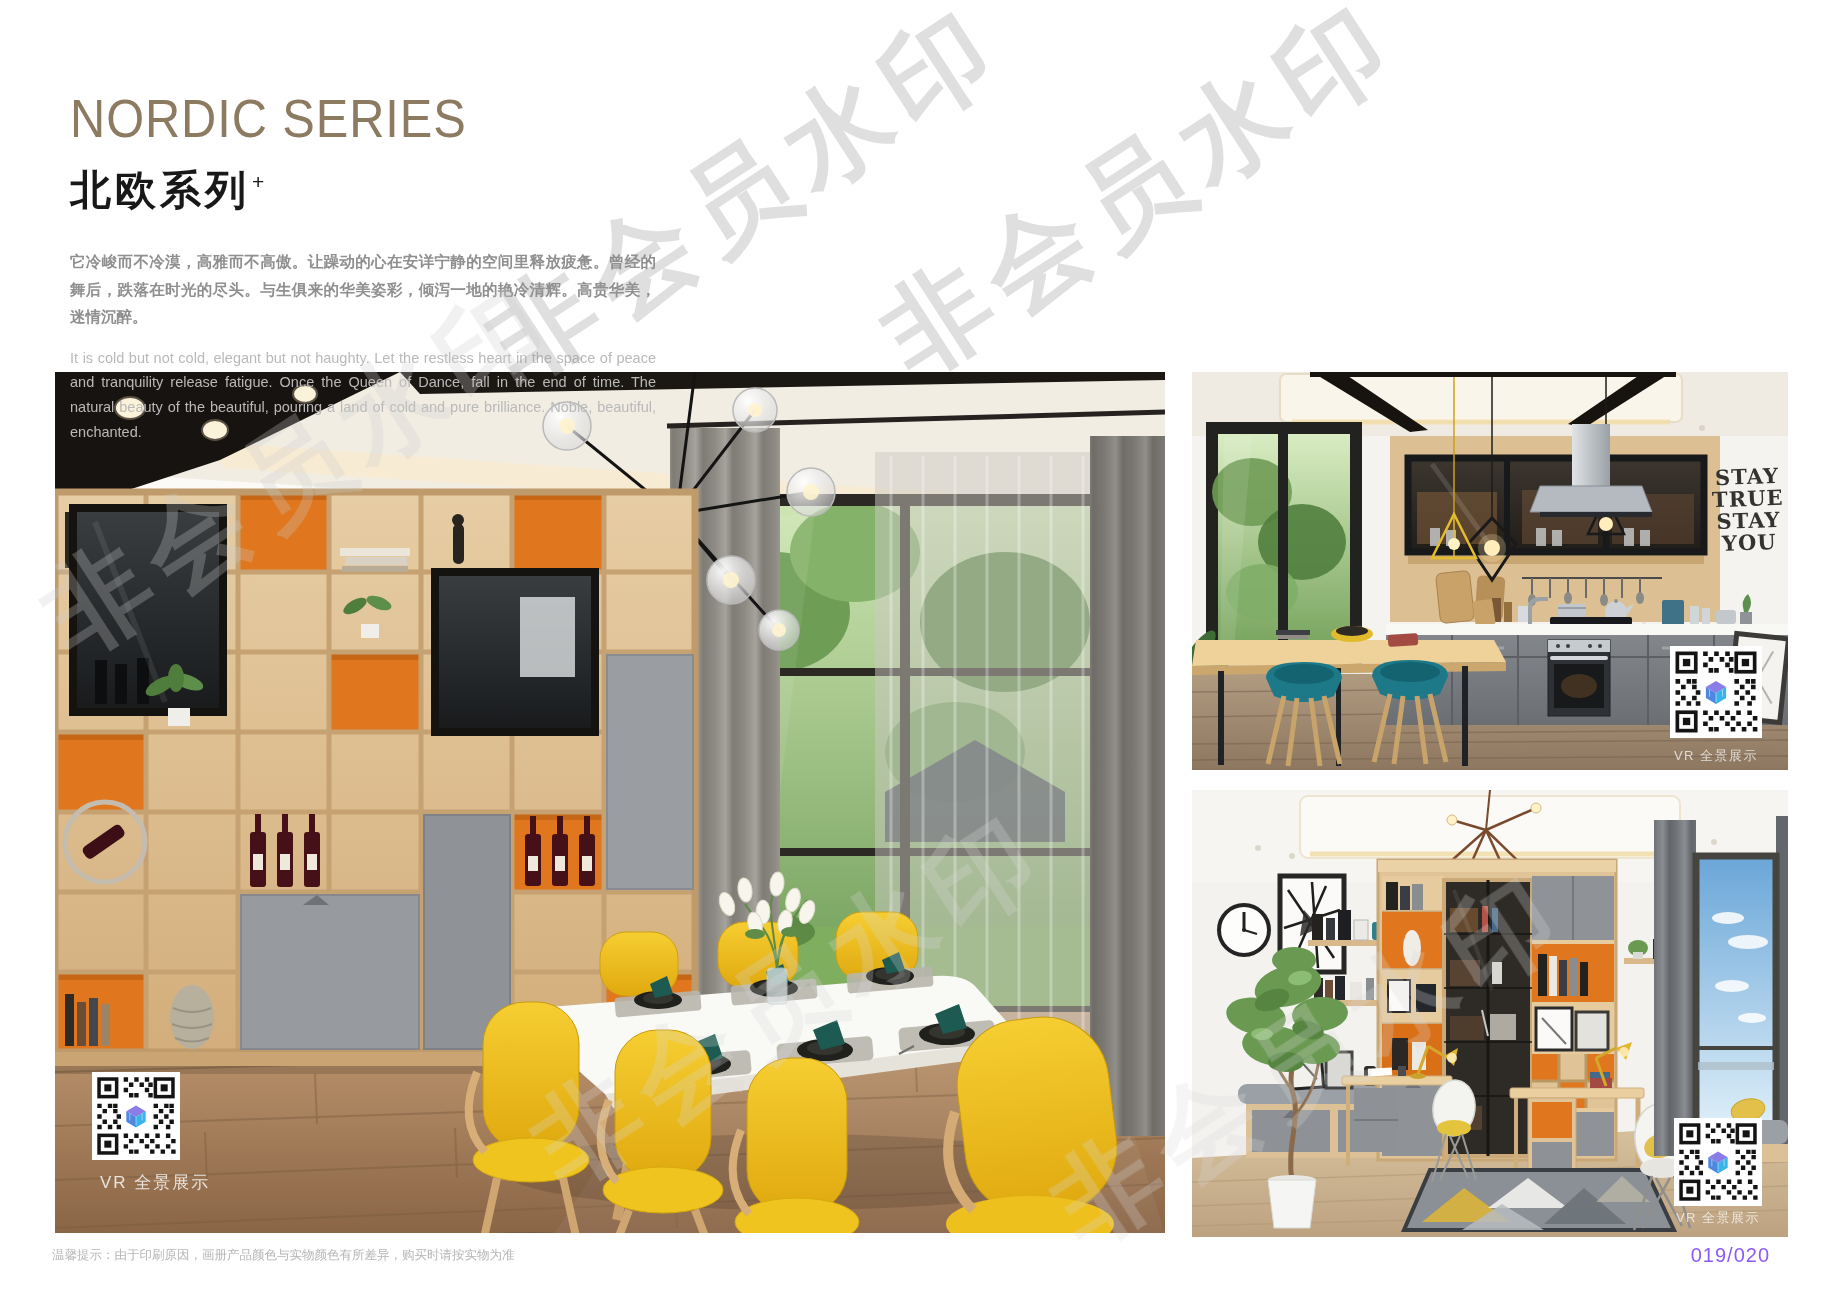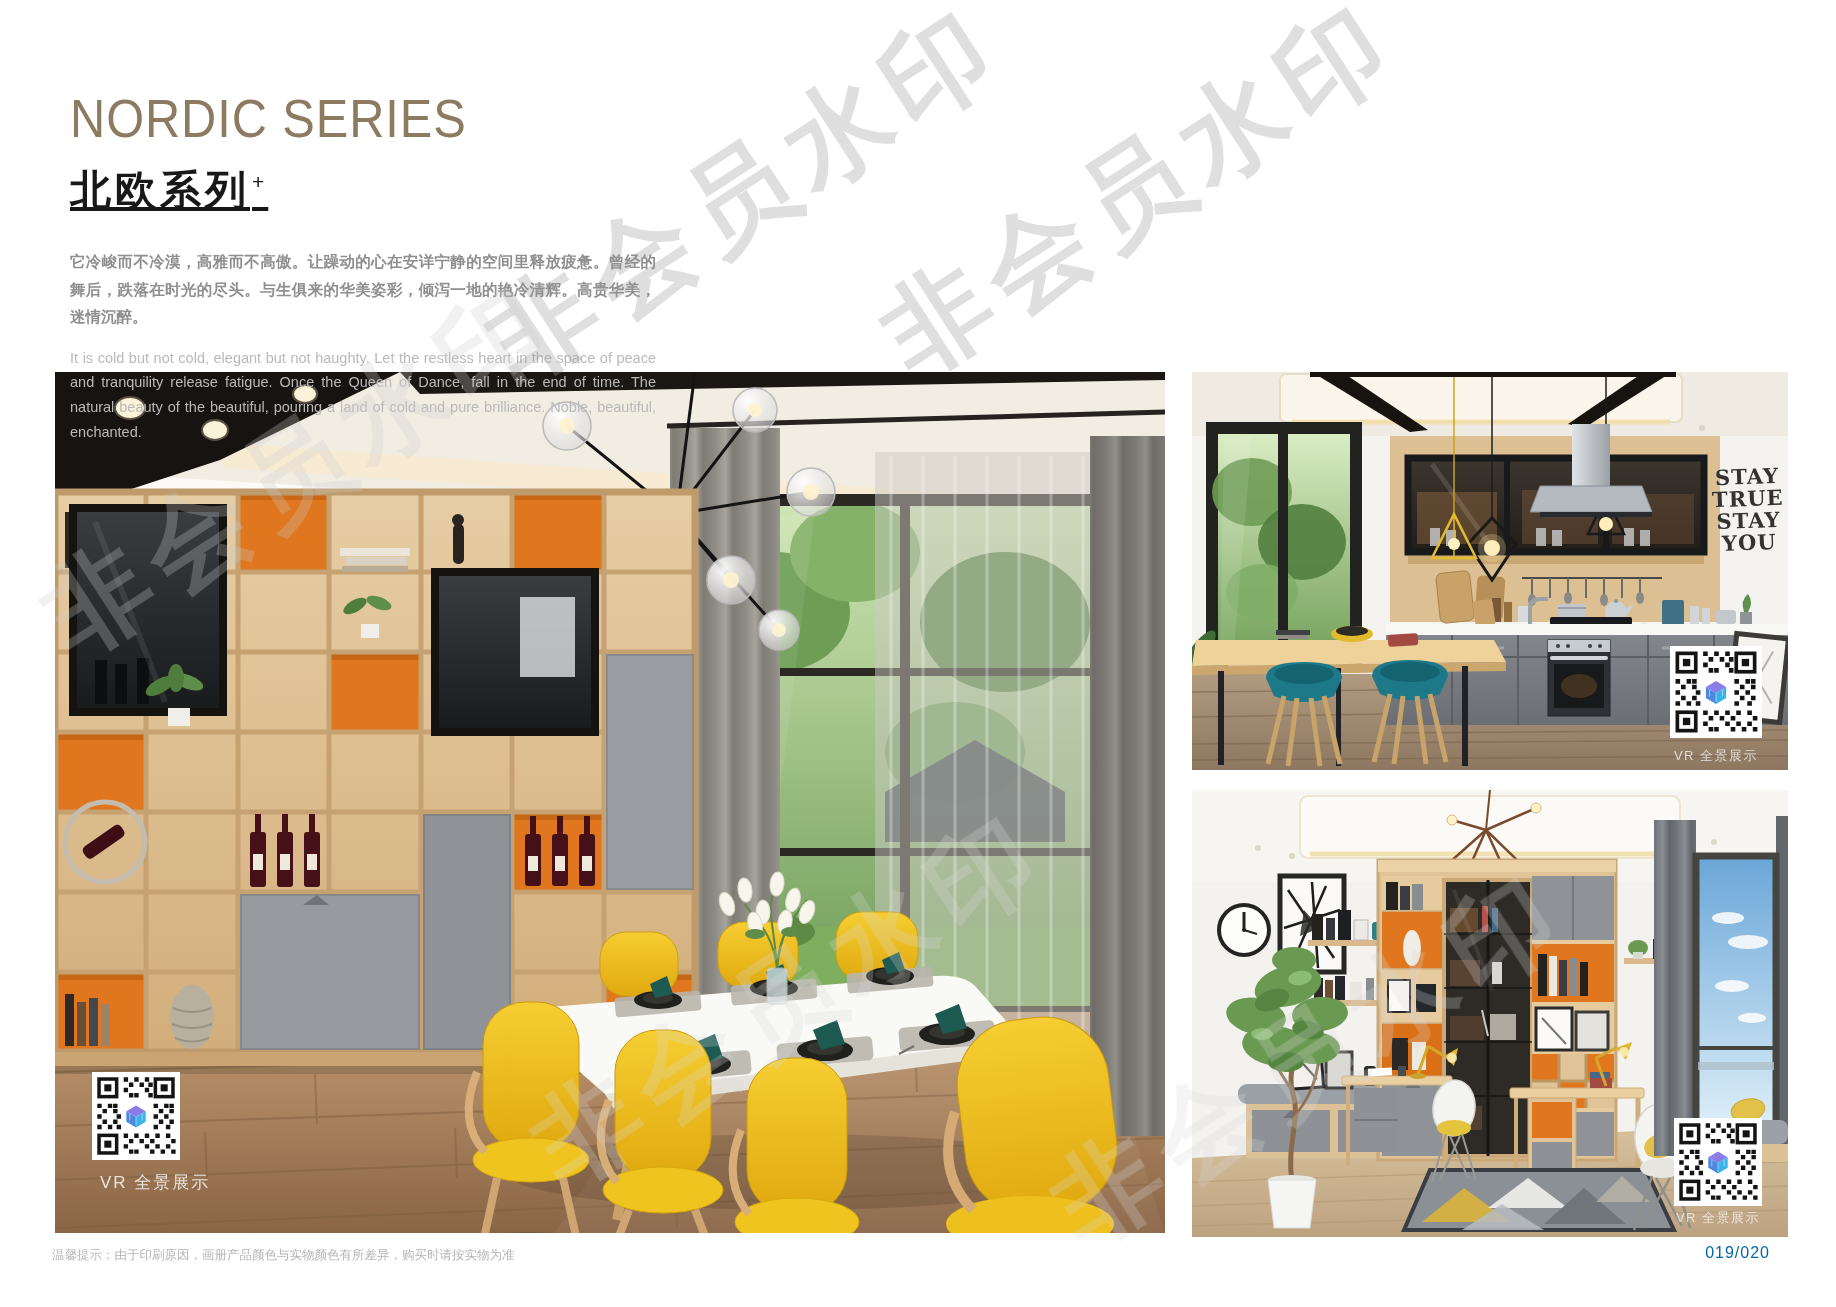--- a/index.html
+++ b/index.html
@@ -8,21 +8,21 @@
     background:#ffffff;
     font-family:"Liberation Sans","DejaVu Sans",sans-serif;
   }
   
   .header{position:absolute;left:70px;top:88px;width:586px;z-index:10;}
   .title-en{
     margin:0;font-size:53px;font-weight:300;color:#8c7a61;
     letter-spacing:1px;white-space:nowrap;
     transform:scaleX(.92);transform-origin:left center;
   }
-  .title-cn{margin:14px 0 0;font-size:41px;font-weight:700;color:#181818;letter-spacing:4px;text-decoration:underline;}
+  .title-cn{margin:14px 0 0;font-size:41px;font-weight:700;color:#181818;letter-spacing:4px;}
   .title-cn sup{font-size:21px;font-weight:400;margin-left:2px;color:#181818;}
   .desc-cn{margin:30px 0 0;font-size:15.5px;line-height:1.78;color:#8f8f8f;text-align:justify;font-weight:bold;}
   .desc-en{margin:15px 0 0;font-size:14.5px;line-height:1.70;color:#b9b9b9;text-align:justify;}
   
   .photo{position:absolute;overflow:hidden;background:#e8e4dc;z-index:5;}
   #photo-dining{left:55px;top:372px;width:1110px;height:861px;}
   #photo-kitchen{left:1192px;top:372px;width:596px;height:398px;}
   #photo-study{left:1192px;top:790px;width:596px;height:447px;}
   .scene{width:100%;height:100%;display:block;}
   
@@ -32,21 +32,21 @@
     font-size:105px;font-weight:700;letter-spacing:12px;
     font-family:"DejaVu Sans","Liberation Sans",sans-serif;
   }
   #wm1{left:745px;top:195px;color:rgba(150,150,150,.30);}
   #wm2{left:1140px;top:190px;color:rgba(150,150,150,.30);}
   #wm3{left:300px;top:470px;color:rgba(205,205,205,.28);}
   #wm4{left:790px;top:1000px;color:rgba(215,215,215,.26);}
   #wm5{left:1310px;top:1060px;color:rgba(215,215,215,.26);}
   
   .footer-note{position:absolute;left:52px;top:1247px;font-size:12.5px;color:#b5b5b5;z-index:10;}
-  .page-number{position:absolute;right:66px;top:1244px;font-size:16px;color:#0369a1;letter-spacing:1px;z-index:10;}
+  .page-number{position:absolute;right:66px;top:1244px;font-size:20px;color:#8b5cf6;letter-spacing:1px;z-index:10;}
   .hidden-defs{position:absolute;width:0;height:0;overflow:hidden;}
 </style>
 </head>
 <body>
 
 <svg class="hidden-defs" aria-hidden="true">
   <symbol id="qr-code" viewBox="0 0 100 100">
     <rect width="100" height="100" fill="#ffffff"></rect>
     <g fill="#141414">
       <rect x="6" y="6" width="24" height="24"></rect>

